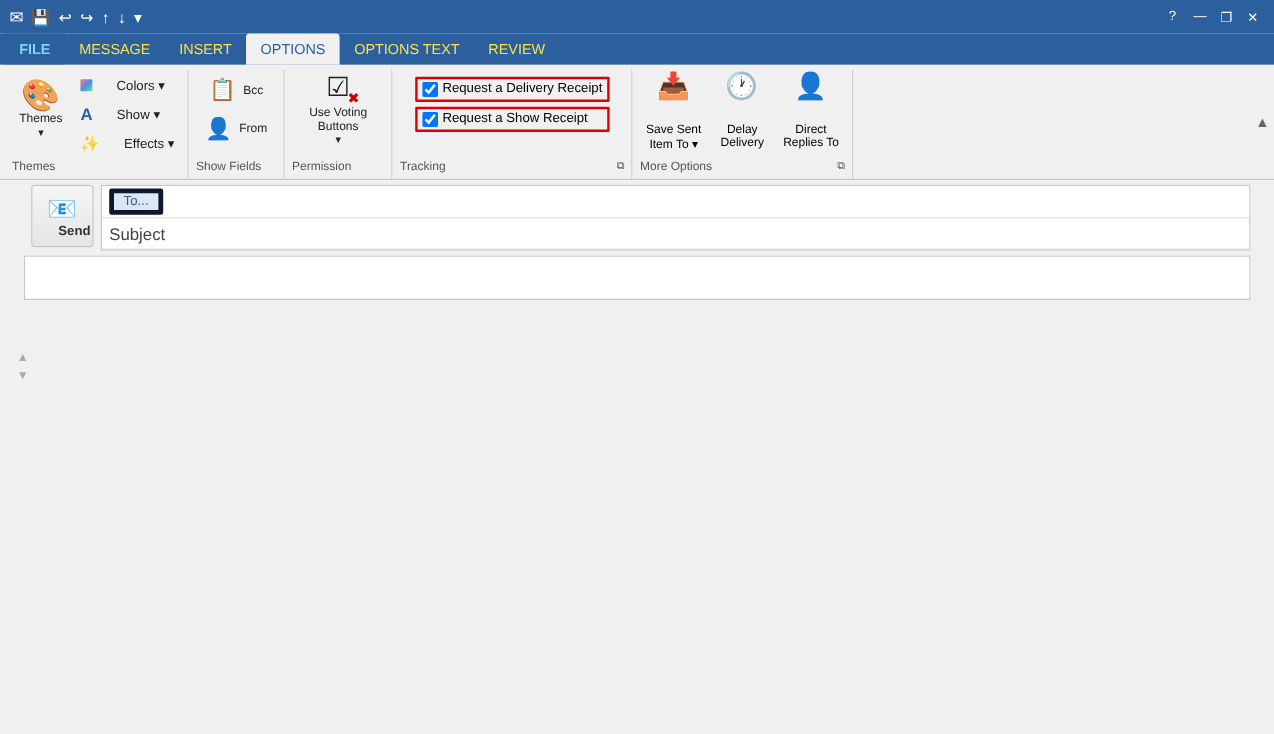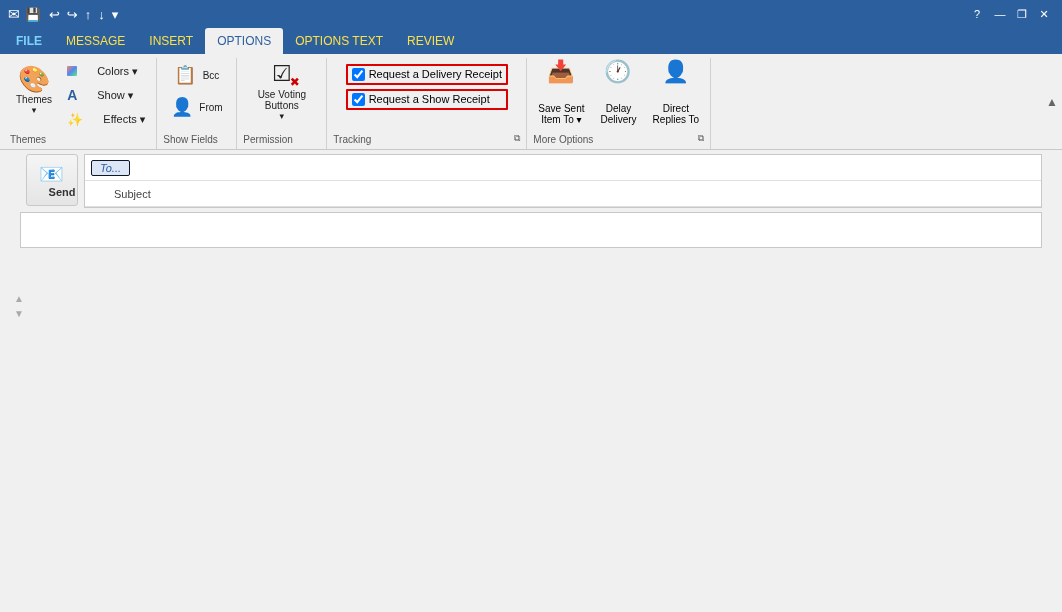--- a/index.html
+++ b/index.html
@@ -208,54 +208,52 @@
     .recipient-row {
       display: flex;
       align-items: center;
       border-bottom: 1px solid #e0e0e0;
       min-height: 26px;
     }
     .recipient-row:last-child { border-bottom: none; }
 
     .recipient-btn {
       background: #dce6f5;
-      border: 1px solid #0f172a;
+      border: 4px solid #0f172a;
       border-radius: 2px;
       padding: 1px 8px;
       font-size: 11px;
       color: #2c5f9e;
       cursor: pointer;
       margin: 2px 6px;
       min-width: 35px;
       text-align: center;
       white-space: nowrap;
-      font-style: italic;
     }
 
     .recipient-input {
       flex: 1;
       border: none;
       outline: none;
       font-size: 11px;
       padding: 2px 4px;
       height: 22px;
     }
 
     .subject-row {
       display: flex;
       align-items: center;
       border-bottom: 1px solid #e0e0e0;
       min-height: 26px;
     }
     .subject-label {
-      font-size: 11px;
+      font-size: 14px;
       color: #444;
       padding: 2px 6px;
       min-width: 50px;
-      margin-left: 23px;
     }
     .subject-input {
       flex: 1;
       border: none;
       outline: none;
       font-size: 11px;
       padding: 2px 4px;
     }
 
     .send-btn {

